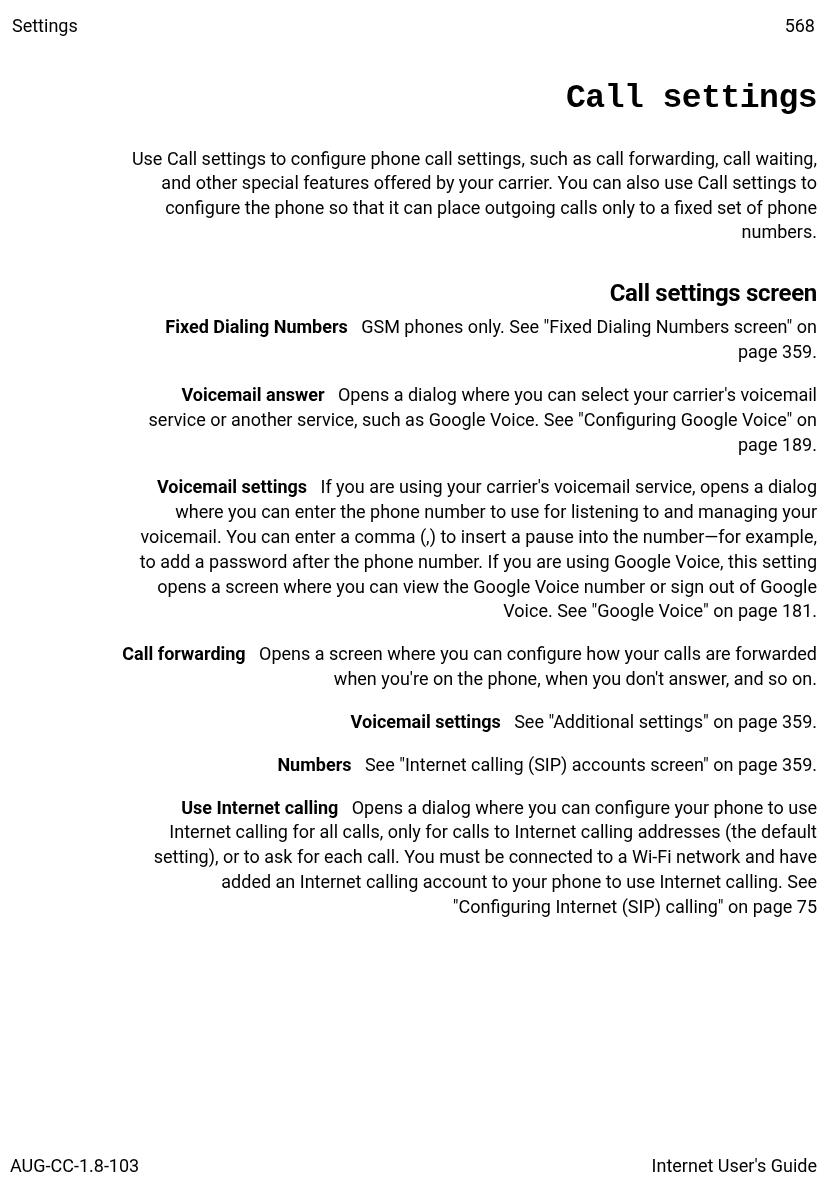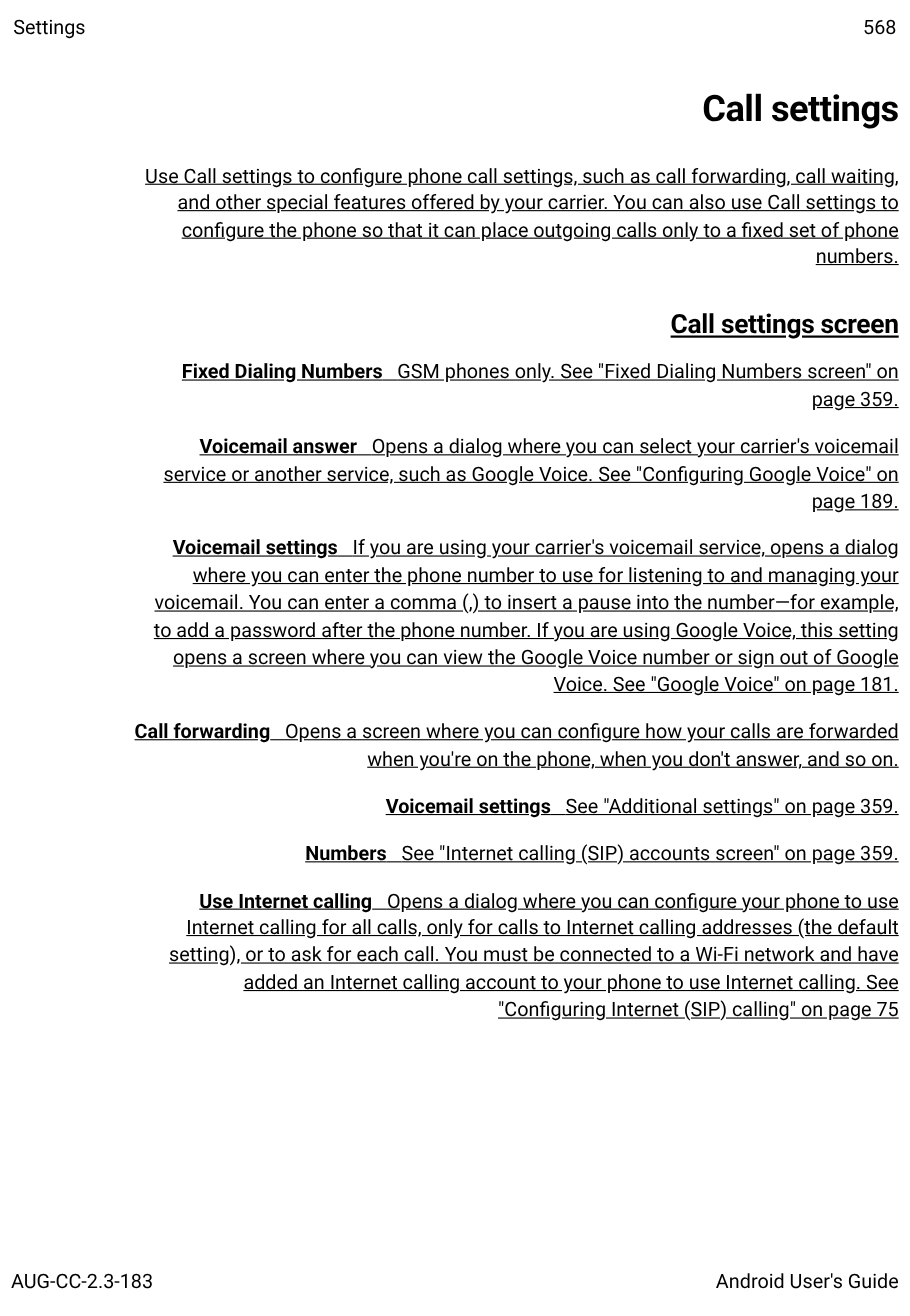--- a/index.html
+++ b/index.html
@@ -23,35 +23,35 @@
       font-size: 18px;
       font-weight: 400;
       padding: 0 2px 2px 2px;
     }
     .main-title {
       font-size: 33px;
       font-weight: 700;
       margin-top: 42px;
       margin-bottom: 30px;
       letter-spacing: -0.5px;
+      font-family: Liberation Mono, monospace;
     }
     .content {
       margin-left: 112px;
       margin-right: 0;
-      text-decoration: underline;
     }
     .intro-para {
       font-size: 18px;
       line-height: 1.35;
       margin-bottom: 35px;
     }
     .sub-title {
       font-size: 24px;
       font-weight: 700;
-      margin-bottom: 18px;
+      margin-bottom: 8px;
       letter-spacing: -0.3px;
     }
     .entry {
       font-size: 18px;
       line-height: 1.38;
       margin-bottom: 18px;
     }
     .entry .label {
       font-weight: 700;
       margin-top: 40px;
@@ -107,15 +107,15 @@
   <p class="entry">
     <span class="label">Numbers</span><span>See "Internet calling (SIP) accounts screen" on page 359.</span>
   </p>
 
   <p class="entry">
     <span class="label">Use Internet calling</span><span>Opens a dialog where you can configure your phone to use Internet calling for all calls, only for calls to Internet calling addresses (the default setting), or to ask for each call. You must be connected to a Wi-Fi network and have added an Internet calling account to your phone to use Internet calling. See "Configuring Internet (SIP) calling" on page 75</span>
   </p>
 </div>
 
 <div class="footer">
-  <span>AUG-CC-2.3-183</span>
-  <span>Android User's Guide</span>
+  <span>AUG-CC-1.8-103</span>
+  <span>Internet User's Guide</span>
 </div>
 
 </body></html>

